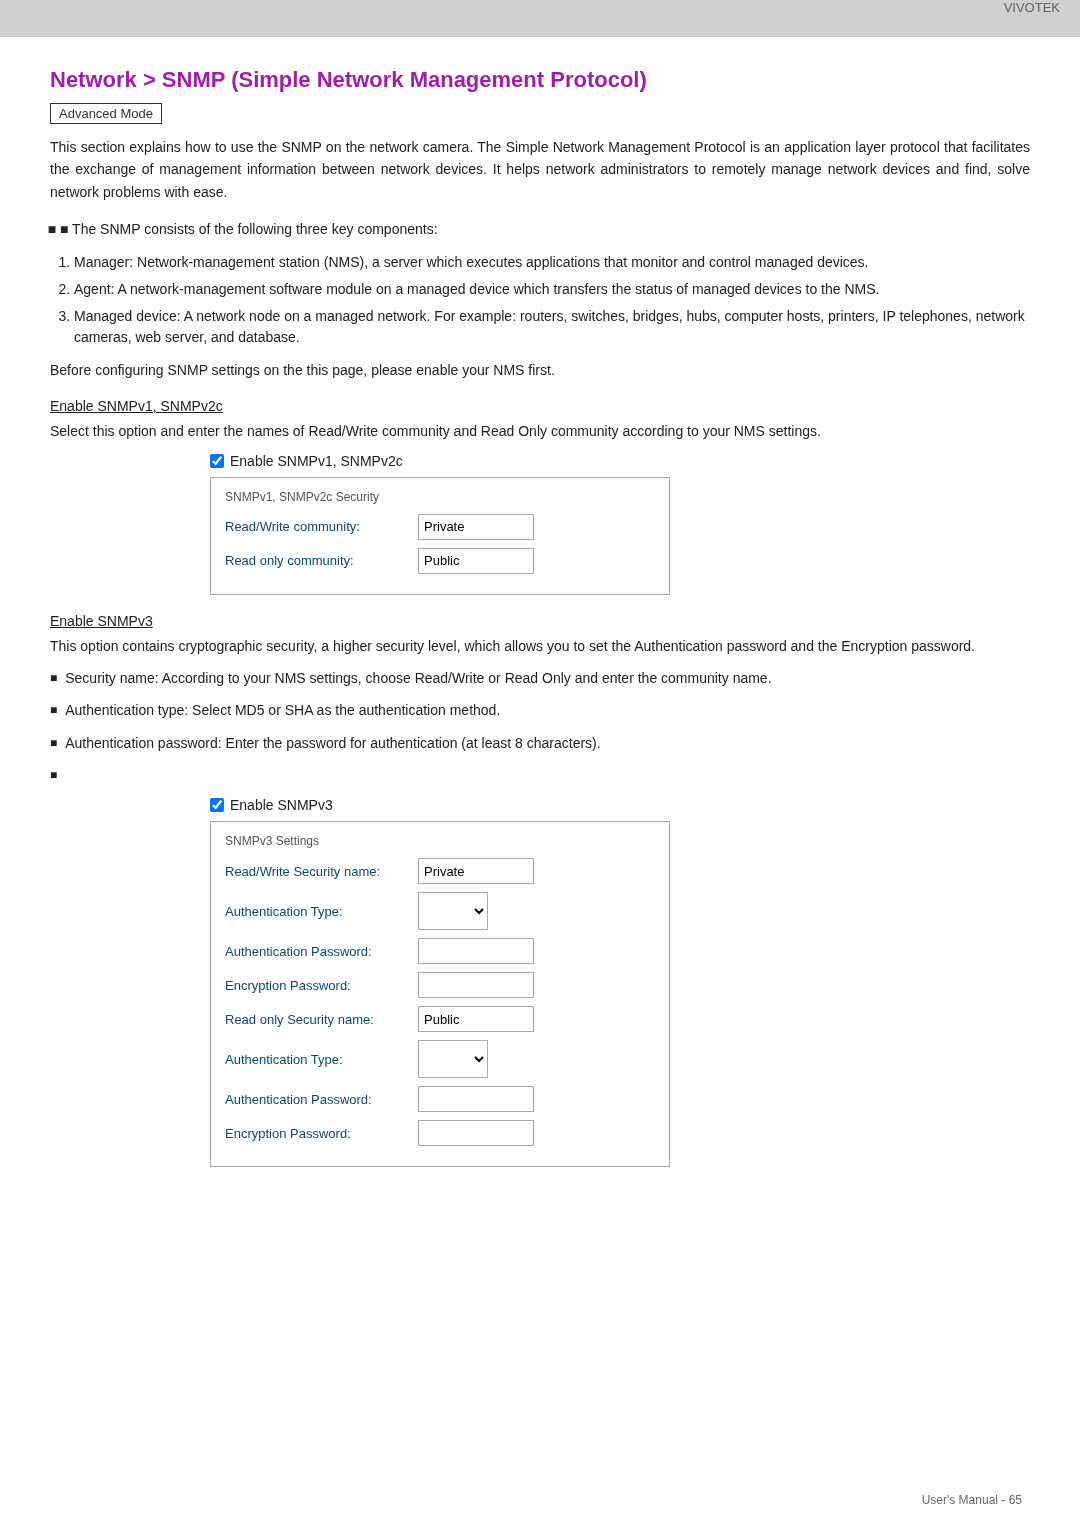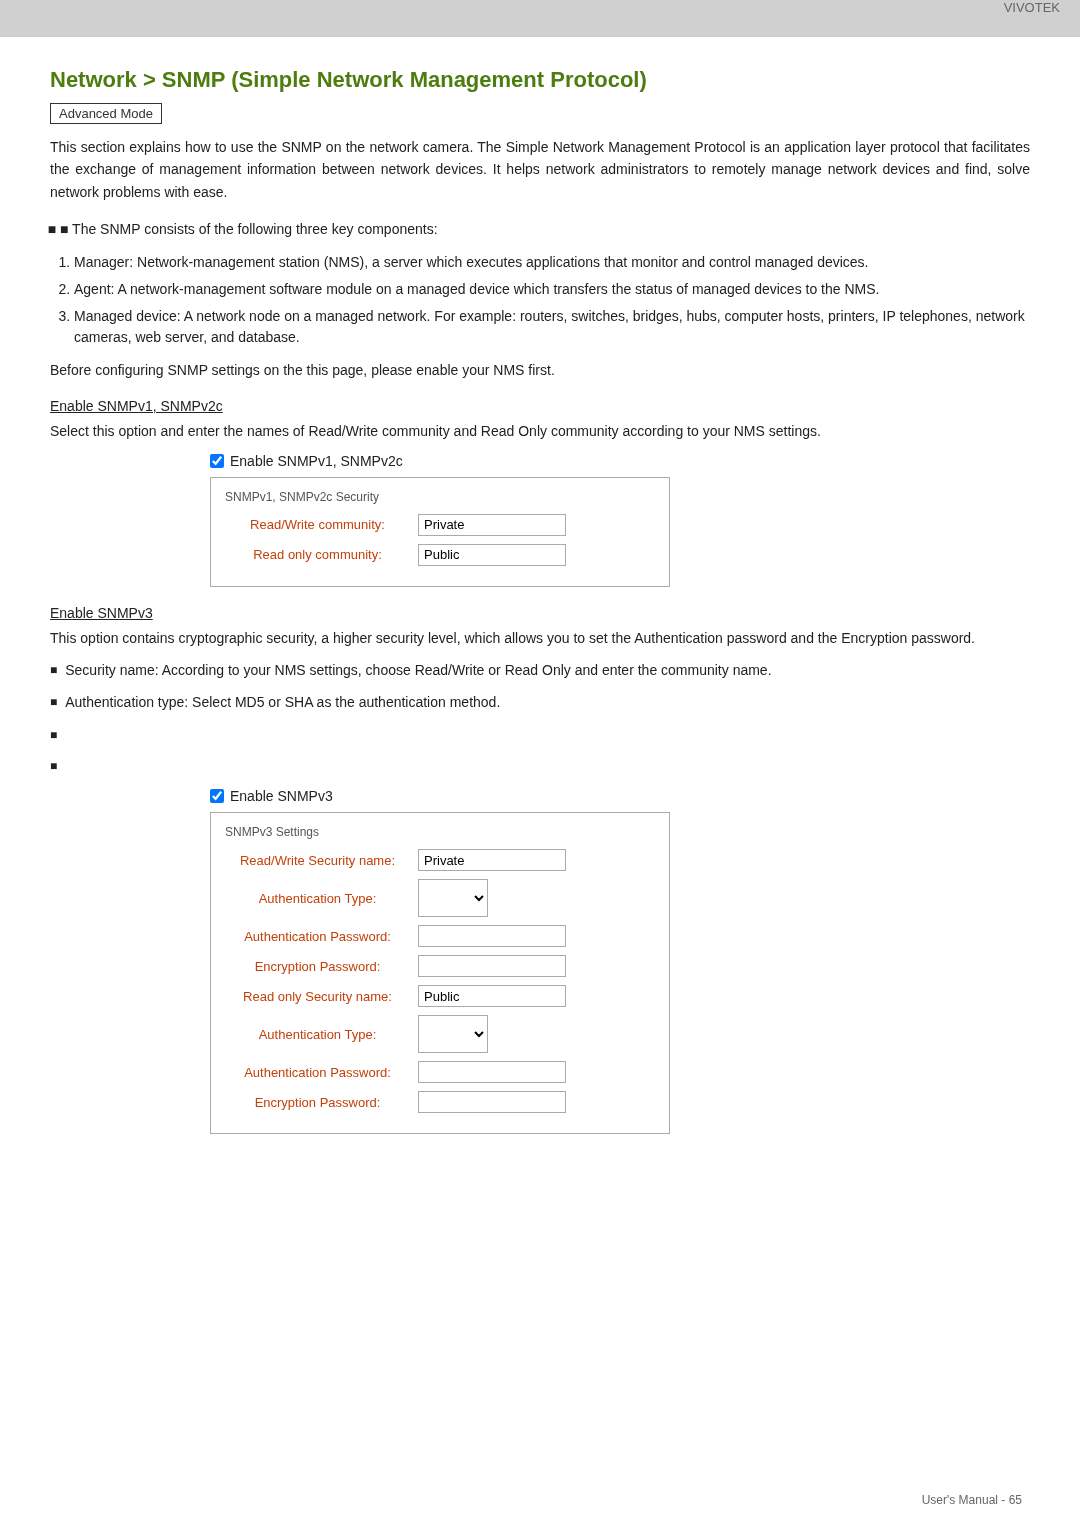--- a/index.html
+++ b/index.html
@@ -27,21 +27,21 @@
     .header-bar span {
       font-size: 13px;
       color: #666;
     }
     .content {
       padding: 30px 50px 60px 50px;
     }
     .page-title {
       font-size: 22px;
       font-weight: bold;
-      color: #4d7c0f;
+      color: #a21caf;
       margin-bottom: 10px;
     }
     .advanced-mode-btn {
       display: inline-block;
       border: 1px solid #333;
       padding: 2px 8px;
       font-size: 13px;
       color: #333;
       margin-bottom: 12px;
       cursor: pointer;
@@ -119,29 +119,29 @@
       font-style: normal;
     }
     .field-row {
       display: flex;
       align-items: center;
       margin-bottom: 8px;
       gap: 8px;
     }
     .field-label {
       font-size: 13px;
-      color: #c2410c;
+      color: #0c4a6e;
       min-width: 185px;
-      text-align: center;
+      text-align: left;
     }
     .field-input {
       border: 1px solid #aaa;
-      padding: 2px 5px;
-      font-size: 13px;
-      width: 148px;
+      padding: 12px 5px;
+      font-size: 13px;
+      width: 116px;
       height: 22px;
     }
     .field-select {
       border: 1px solid #aaa;
       padding: 18px 4px;
       font-size: 13px;
       width: 70px;
       height: 22px;
       background: #fff;
     }
@@ -242,20 +242,21 @@
           <div class="bullet-item">
             <span class="bullet-icon">■</span>
             <span>Security name: According to your NMS settings, choose Read/Write or Read Only and enter the community name.</span>
           </div>
           <div class="bullet-item">
             <span class="bullet-icon">■</span>
             <span>Authentication type: Select MD5 or SHA as the authentication method.</span>
           </div>
           <div class="bullet-item">
             <span class="bullet-icon">■</span>
+            <span>Authentication password: Enter the password for authentication (at least 8 characters).</span>
           </div>
           <div class="bullet-item">
             <span class="bullet-icon">■</span>
           </div>
         </div>
 
         <div class="checkbox-row">
           <input type="checkbox" checked="" style="">
           <label>Enable SNMPv3</label>
         </div>

